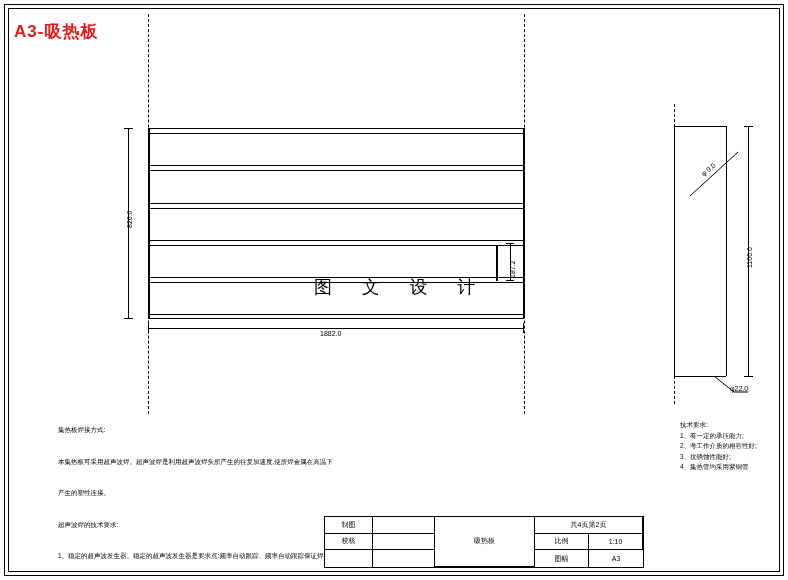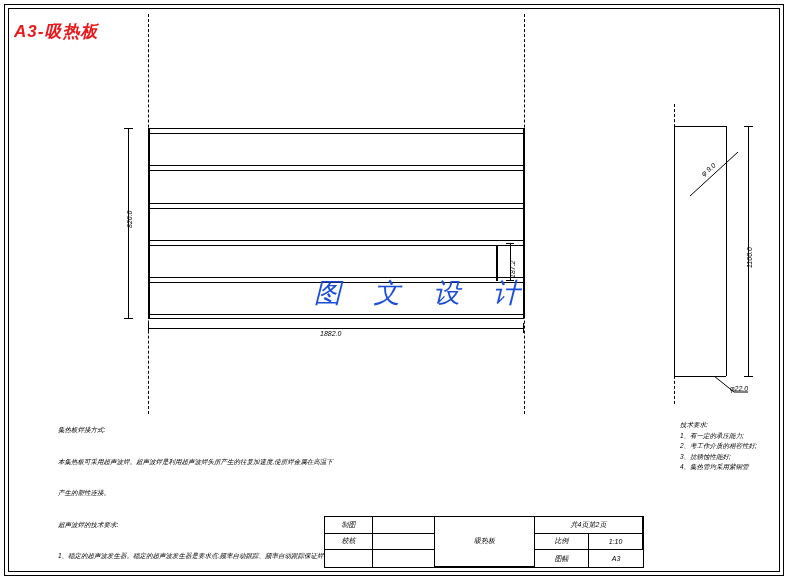--- a/index.html
+++ b/index.html
@@ -6,21 +6,20 @@
   body {
     width:788px; height:580px;
     background:#ffffff;
     font-family:"Liberation Sans", sans-serif;
     overflow:hidden;
   }
   #sheet {
     position:relative;
     width:656px; height:580px;
     box-sizing:border-box;
-    font-style:italic;
   }
   
   .frame-outer {
     position:absolute; left:4px; top:4px;
     width:780px; height:572px;
     border:1px solid #000;
     box-sizing:border-box;
   }
   .frame-inner {
     position:absolute; left:8px; top:8px;
@@ -55,23 +54,23 @@
   }
   .dim-rot-r {
     transform-origin:0 0;
     transform:rotate(-90deg);
   }
 
   
   .watermark {
     position:absolute;
     font-family:"DejaVu Serif", serif;
-    font-size:27px;
+    font-size:18px;
     letter-spacing:12px;
-    color:#1d4ed8;
+    color:#000000;
     white-space:nowrap;
   }
 
   
   .notes {
     position:absolute;
     font-size:6.5px;
     line-height:10.5px;
     color:#000;
     white-space:pre-wrap;

